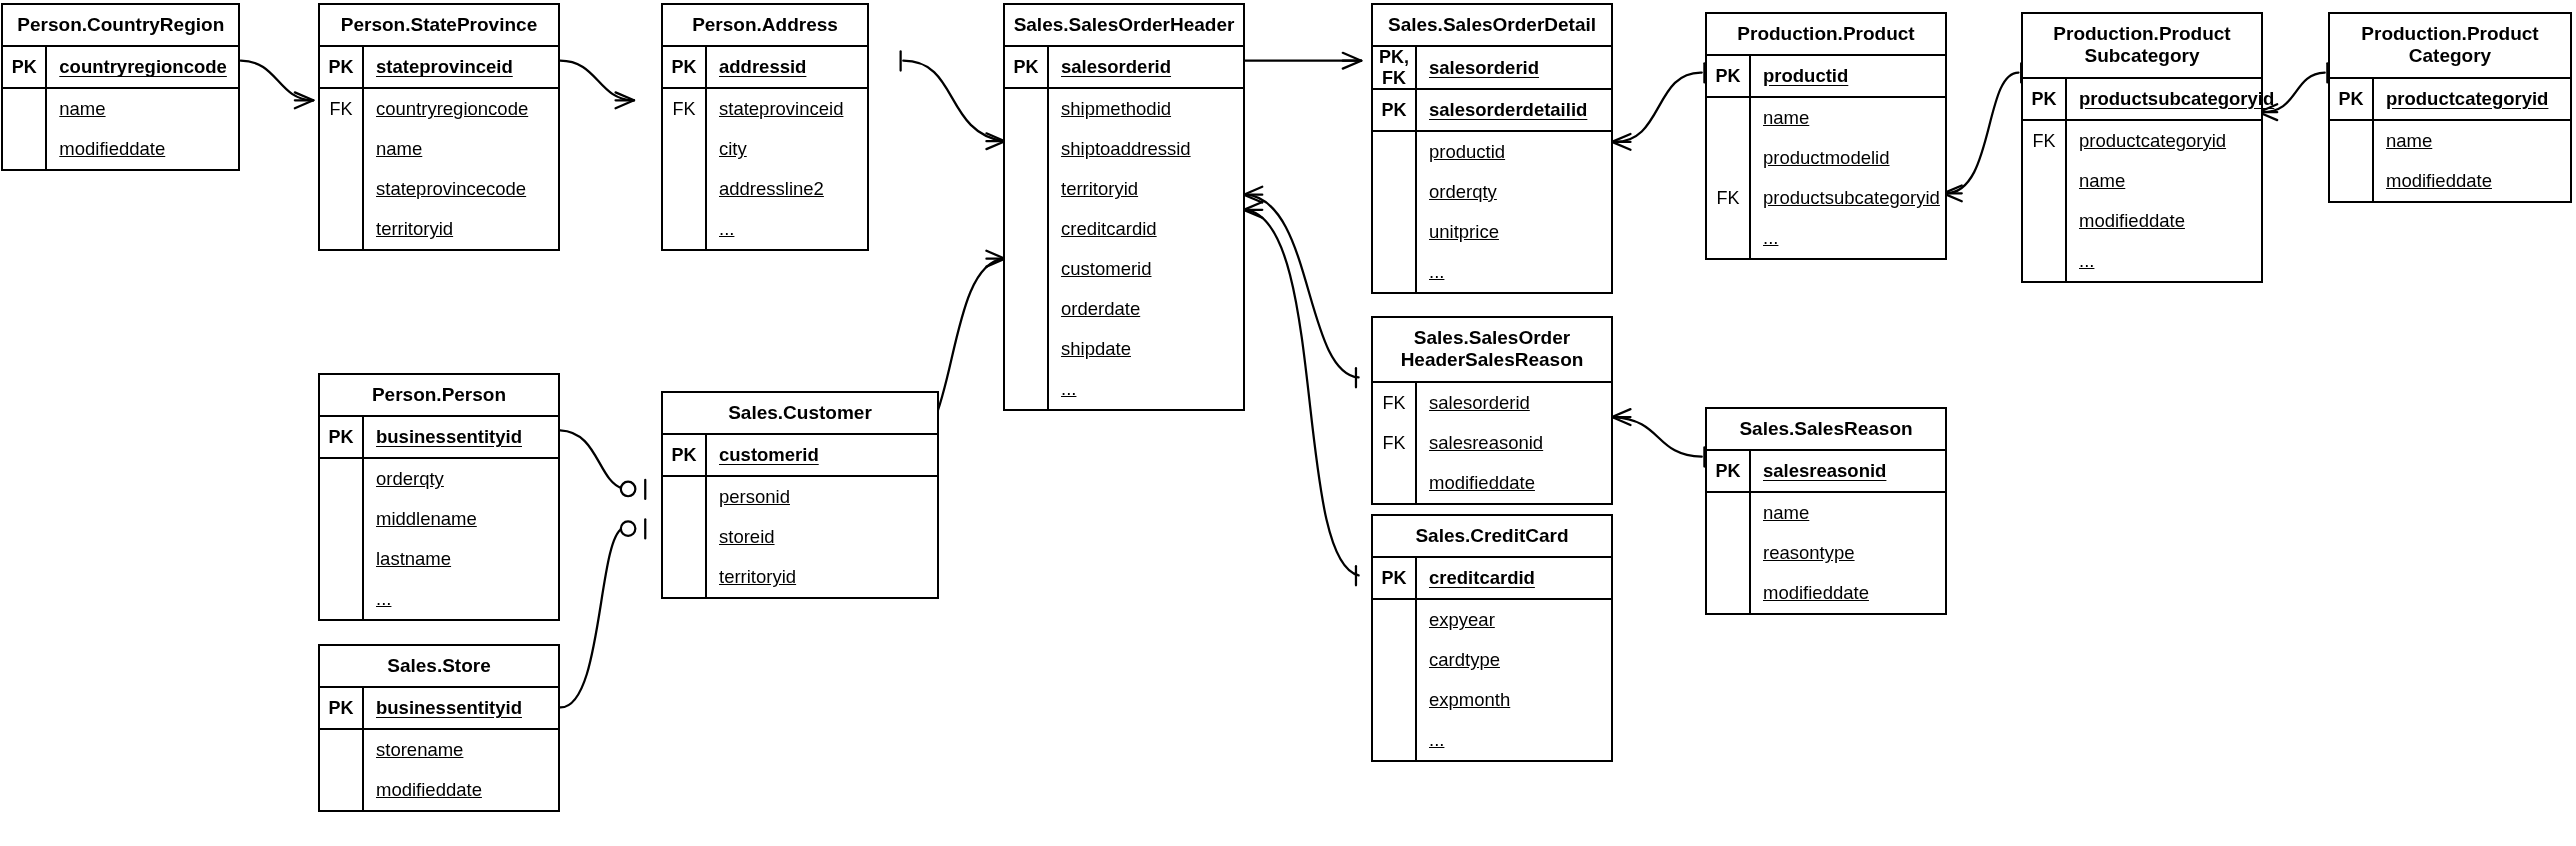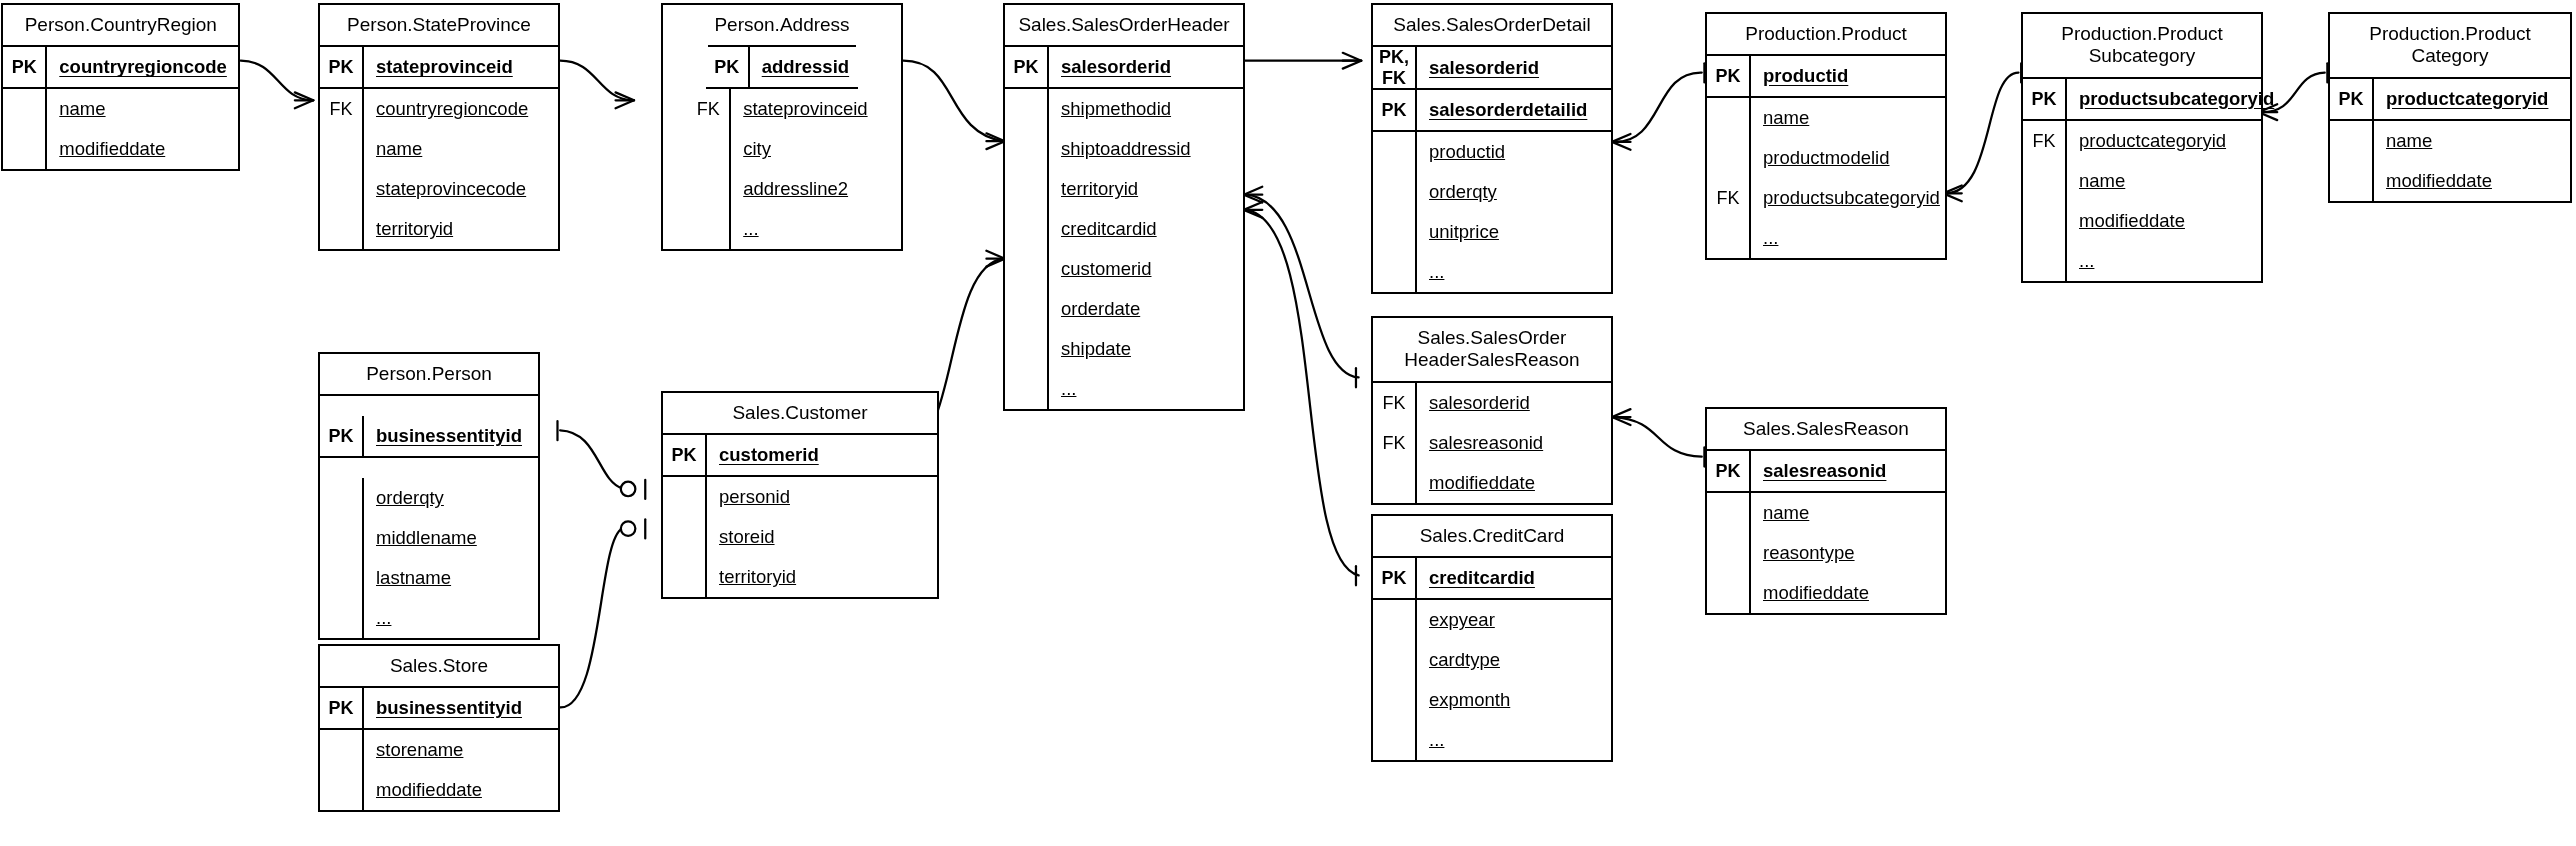--- a/index.html
+++ b/index.html
@@ -31,21 +31,21 @@
     position: absolute;
     box-sizing: border-box;
     border: 2px solid #000000;
     background: #ffffff;
     display: flex;
     flex-direction: column;
   }
   .entity-title {
     box-sizing: border-box;
     text-align: center;
-    font-weight: normal;
+    font-weight: bold;
     font-size: 19px;
     line-height: 1.18;
     color: #000000;
     padding: 8.6px 6.6px 9.2px 6.6px;
     border-bottom: 2px solid #000000;
     white-space: pre-line;
   }
   .section {
     display: flex;
     flex-direction: column;
@@ -294,21 +294,21 @@
         <div class="keycell"></div>
         <div class="namecell">stateprovincecode</div>
       </div>
       <div class="row">
         <div class="keycell"></div>
         <div class="namecell">territoryid</div>
       </div>
     </div>
   </div>
 
-  <div class="entity" style="left:661px; top:3.3px; width:242px;align-items:center;">
+  <div class="entity" style="left:661px; top:3.3px; width:208px;">
     <div class="entity-title">Person.Address</div>
     <div class="section keys">
       <div class="row">
         <div class="keycell">PK</div>
         <div class="namecell">
             <span>addressid</span>
           </div>
       </div>
     </div>
     <div class="section attrs">
@@ -491,21 +491,21 @@
         <div class="keycell"></div>
         <div class="namecell">name</div>
       </div>
       <div class="row">
         <div class="keycell"></div>
         <div class="namecell">modifieddate</div>
       </div>
     </div>
   </div>
 
-  <div class="entity" style="left:318px; top:352px; width:222px;gap:20px;">
+  <div class="entity" style="left:318px; top:373px; width:242px;">
     <div class="entity-title">Person.Person</div>
     <div class="section keys">
       <div class="row">
         <div class="keycell">PK</div>
         <div class="namecell">
             <span>businessentityid</span>
           </div>
       </div>
     </div>
     <div class="section attrs">

